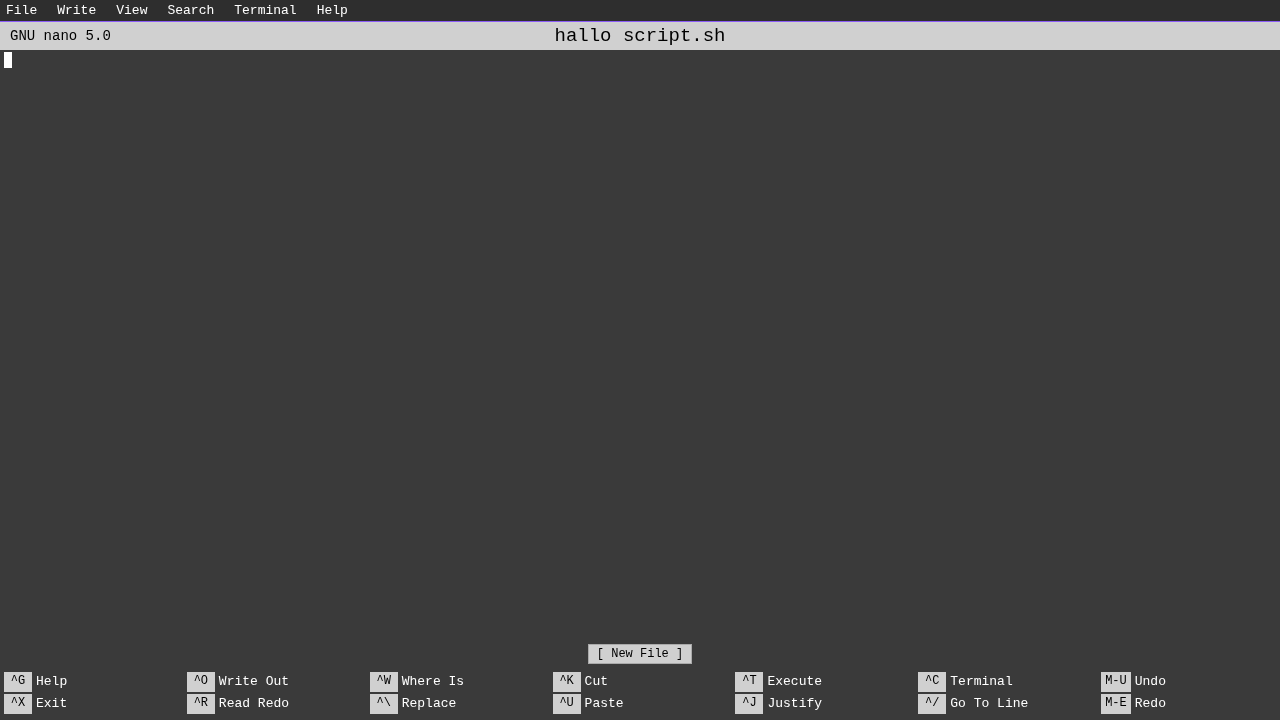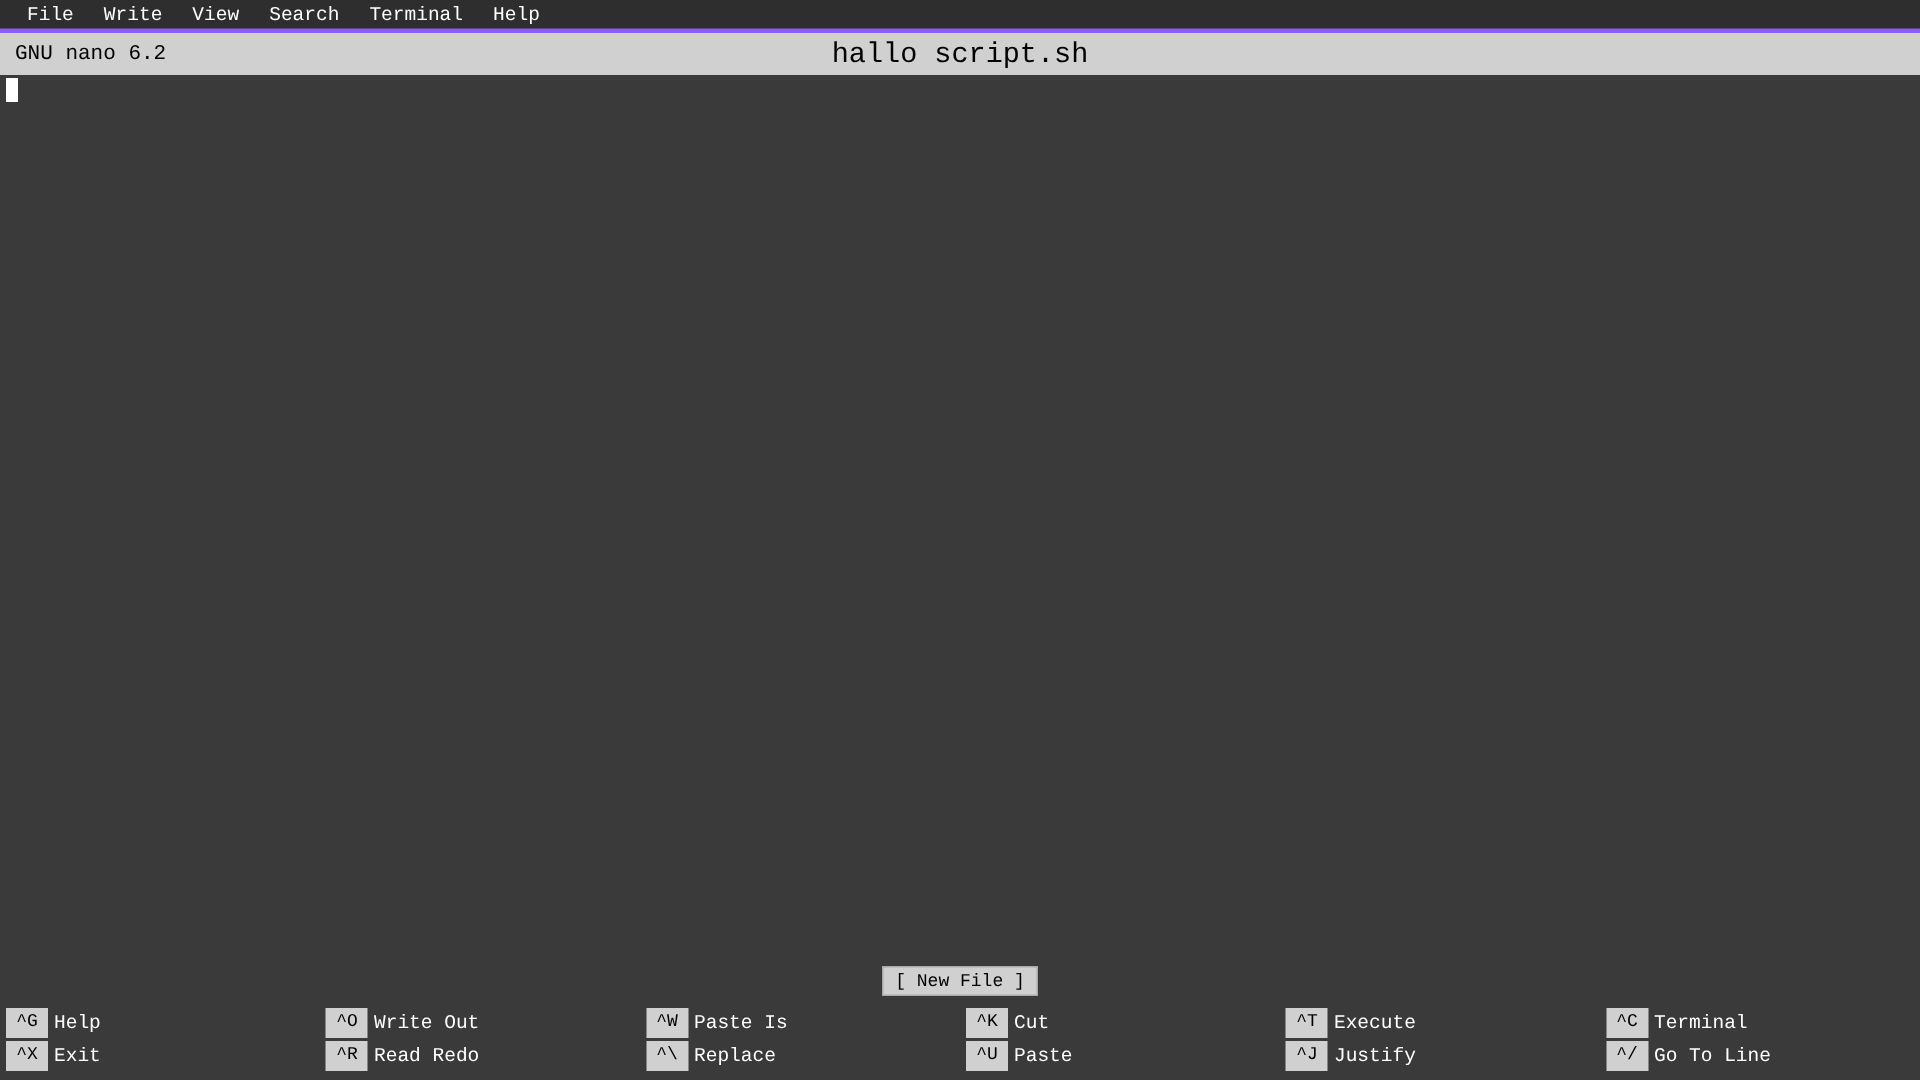--- a/index.html
+++ b/index.html
@@ -19,23 +19,23 @@
       display: flex;
       flex-direction: column;
     }
 
     
     #menubar {
       background-color: #2e2e2e;
       display: flex;
       align-items: center;
       height: 22px;
-      padding: 0 12px;
+      padding: 0 0;
       gap: 8px;
-      border-bottom: 3px solid #8b5cf6;
+      border-bottom: 1px solid #8b5cf6;
     }
 
     .menu-item {
       color: #ffffff;
       font-size: 13px;
       padding: 2px 6px;
       cursor: pointer;
     }
 
     
@@ -156,21 +156,21 @@
 <div id="menubar">
   <span class="menu-item">File</span>
   <span class="menu-item">Write</span>
   <span class="menu-item">View</span>
   <span class="menu-item">Search</span>
   <span class="menu-item">Terminal</span>
   <span class="menu-item">Help</span>
 </div>
 
 <div id="titlebar">
-  <span id="title-left">GNU nano 6.2</span>
+  <span id="title-left">GNU nano 5.0</span>
   <span id="title-center">hallo script.sh</span>
 </div>
 
 <div id="editor">
   <div id="cursor-line">
     <span id="text-cursor"></span>
   </div>
 </div>
 
 <div id="shortcut-bar">
@@ -204,21 +204,21 @@
           <span class="shortcut-key">^R</span>
           <span class="shortcut-label">Read Redo</span>
         </div>
       </div>
     </div>
 
     <div class="shortcut-group">
       <div>
         <div style="display:flex;align-items:center;margin-bottom:2px;">
           <span class="shortcut-key">^W</span>
-          <span class="shortcut-label">Paste Is</span>
+          <span class="shortcut-label">Where Is</span>
         </div>
         <div style="display:flex;align-items:center;">
           <span class="shortcut-key">^\</span>
           <span class="shortcut-label">Replace</span>
         </div>
       </div>
     </div>
 
     <div class="shortcut-group">
       <div>
@@ -252,15 +252,27 @@
           <span class="shortcut-key">^C</span>
           <span class="shortcut-label">Terminal</span>
         </div>
         <div style="display:flex;align-items:center;">
           <span class="shortcut-key">^/</span>
           <span class="shortcut-label">Go To Line</span>
         </div>
       </div>
     </div>
 
+    <div class="shortcut-group">
+      <div>
+        <div style="display:flex;align-items:center;margin-bottom:2px;">
+          <span class="shortcut-key">M-U</span>
+          <span class="shortcut-label">Undo</span>
+        </div>
+        <div style="display:flex;align-items:center;">
+          <span class="shortcut-key">M-E</span>
+          <span class="shortcut-label">Redo</span>
+        </div>
+      </div>
+    </div>
 
   </div>
 </div>
 
 </body></html>

